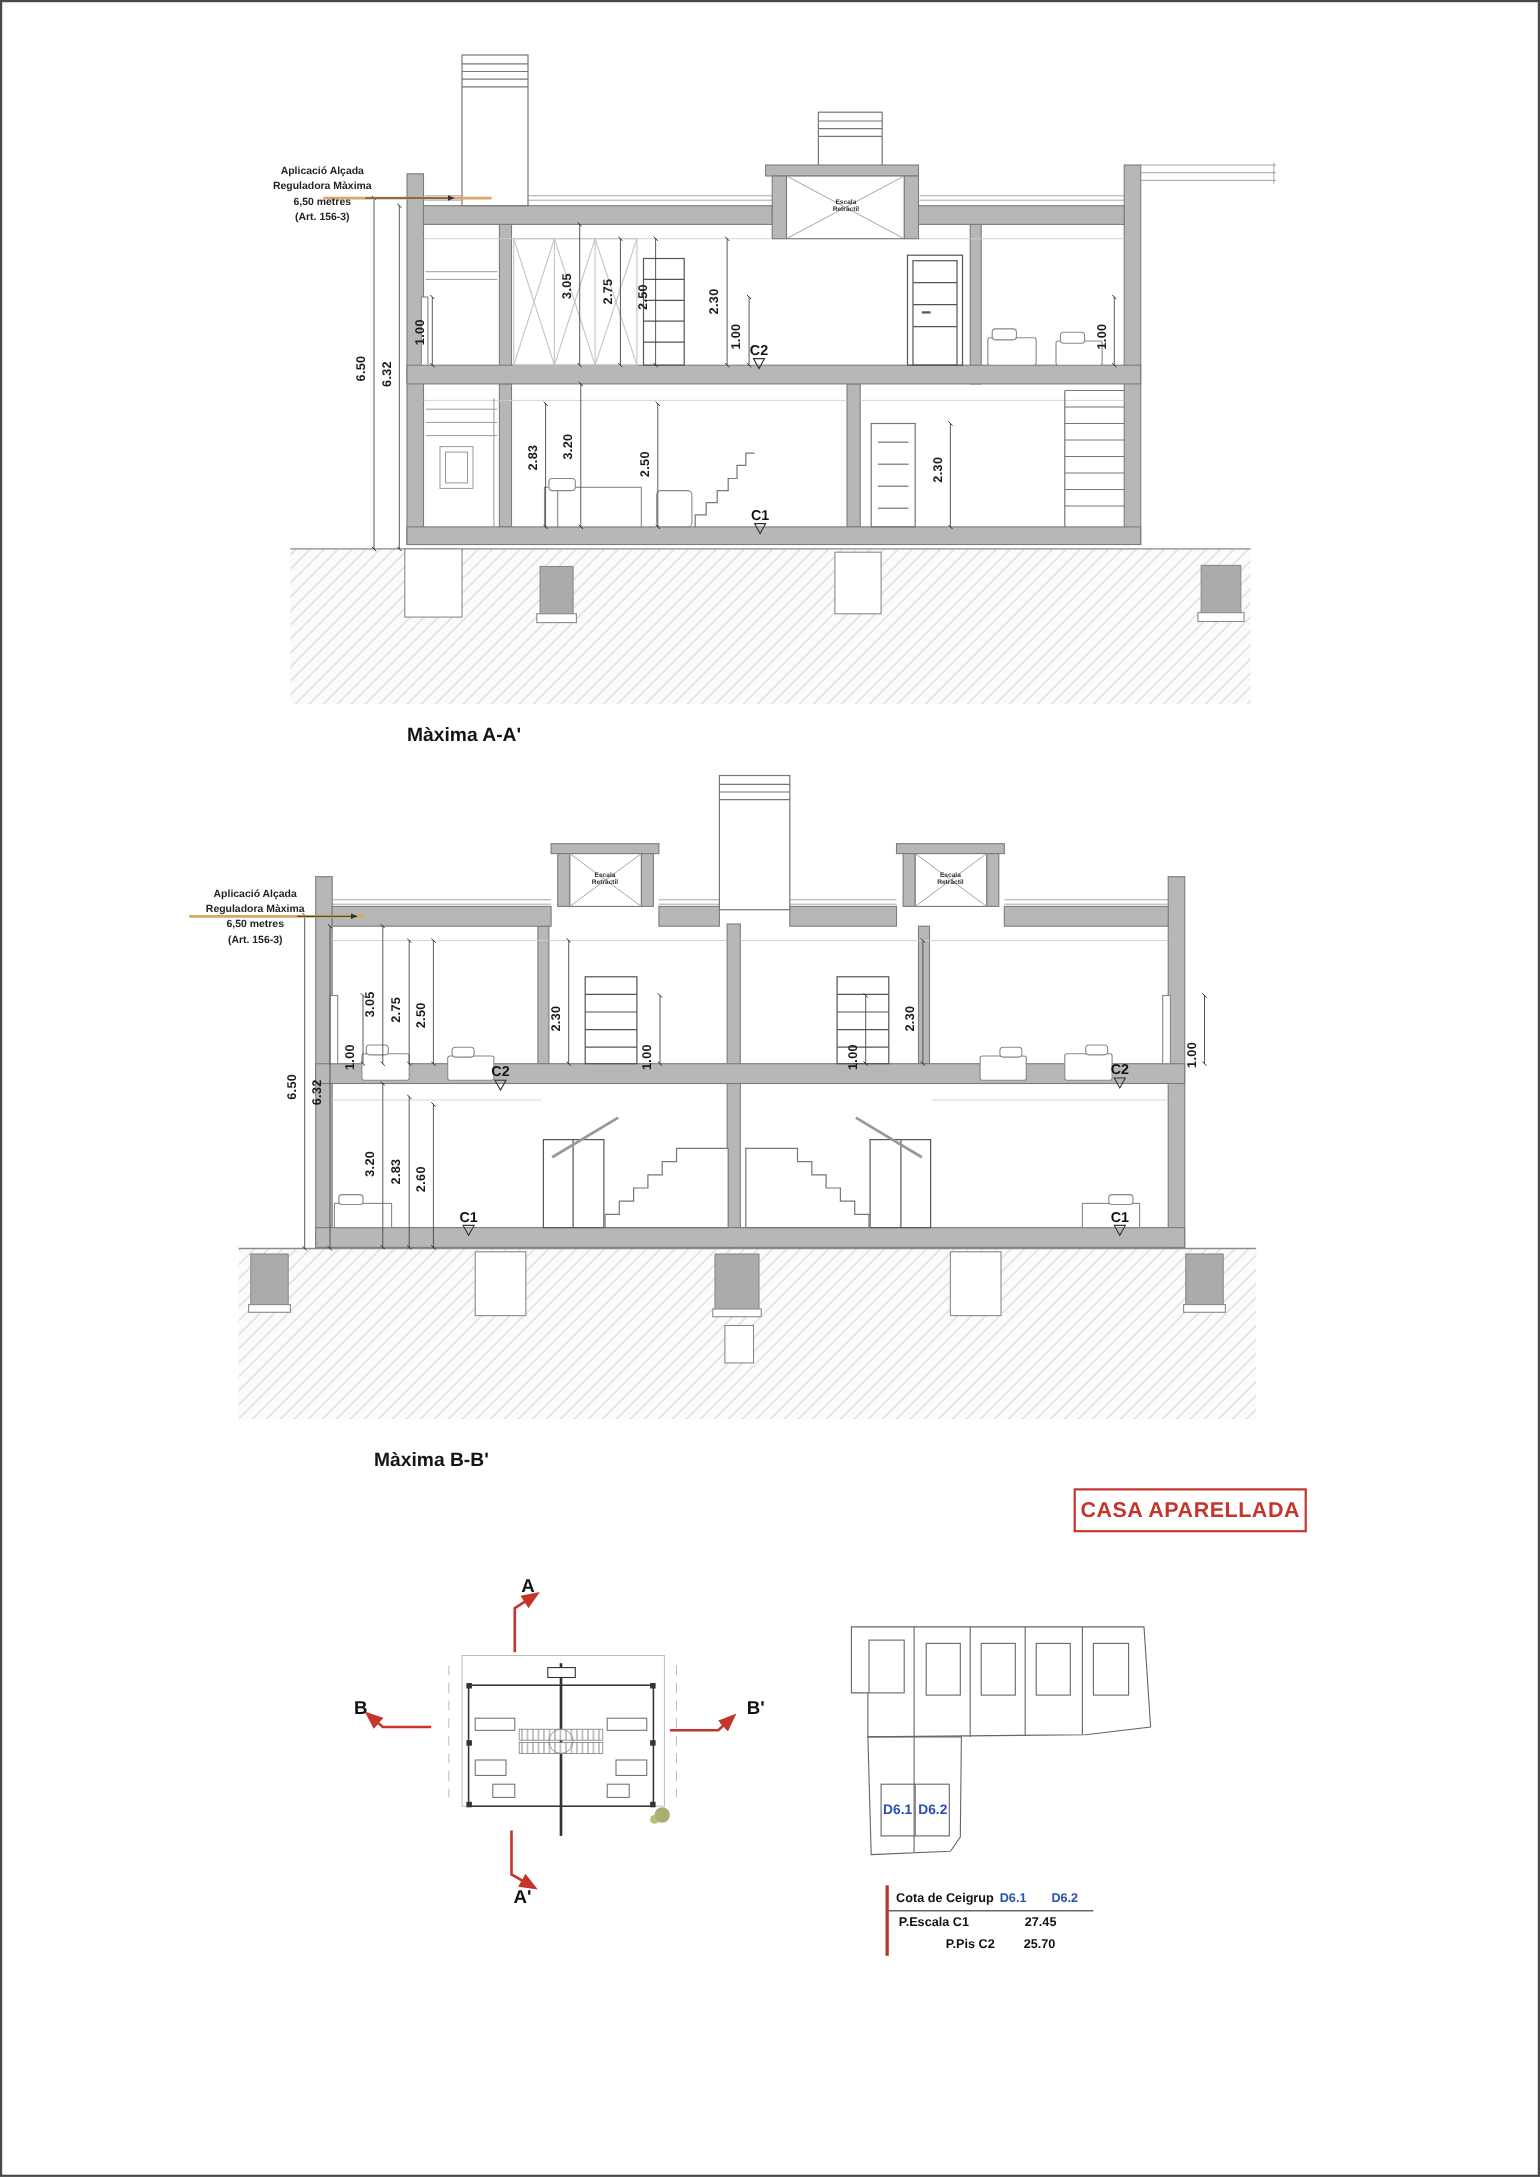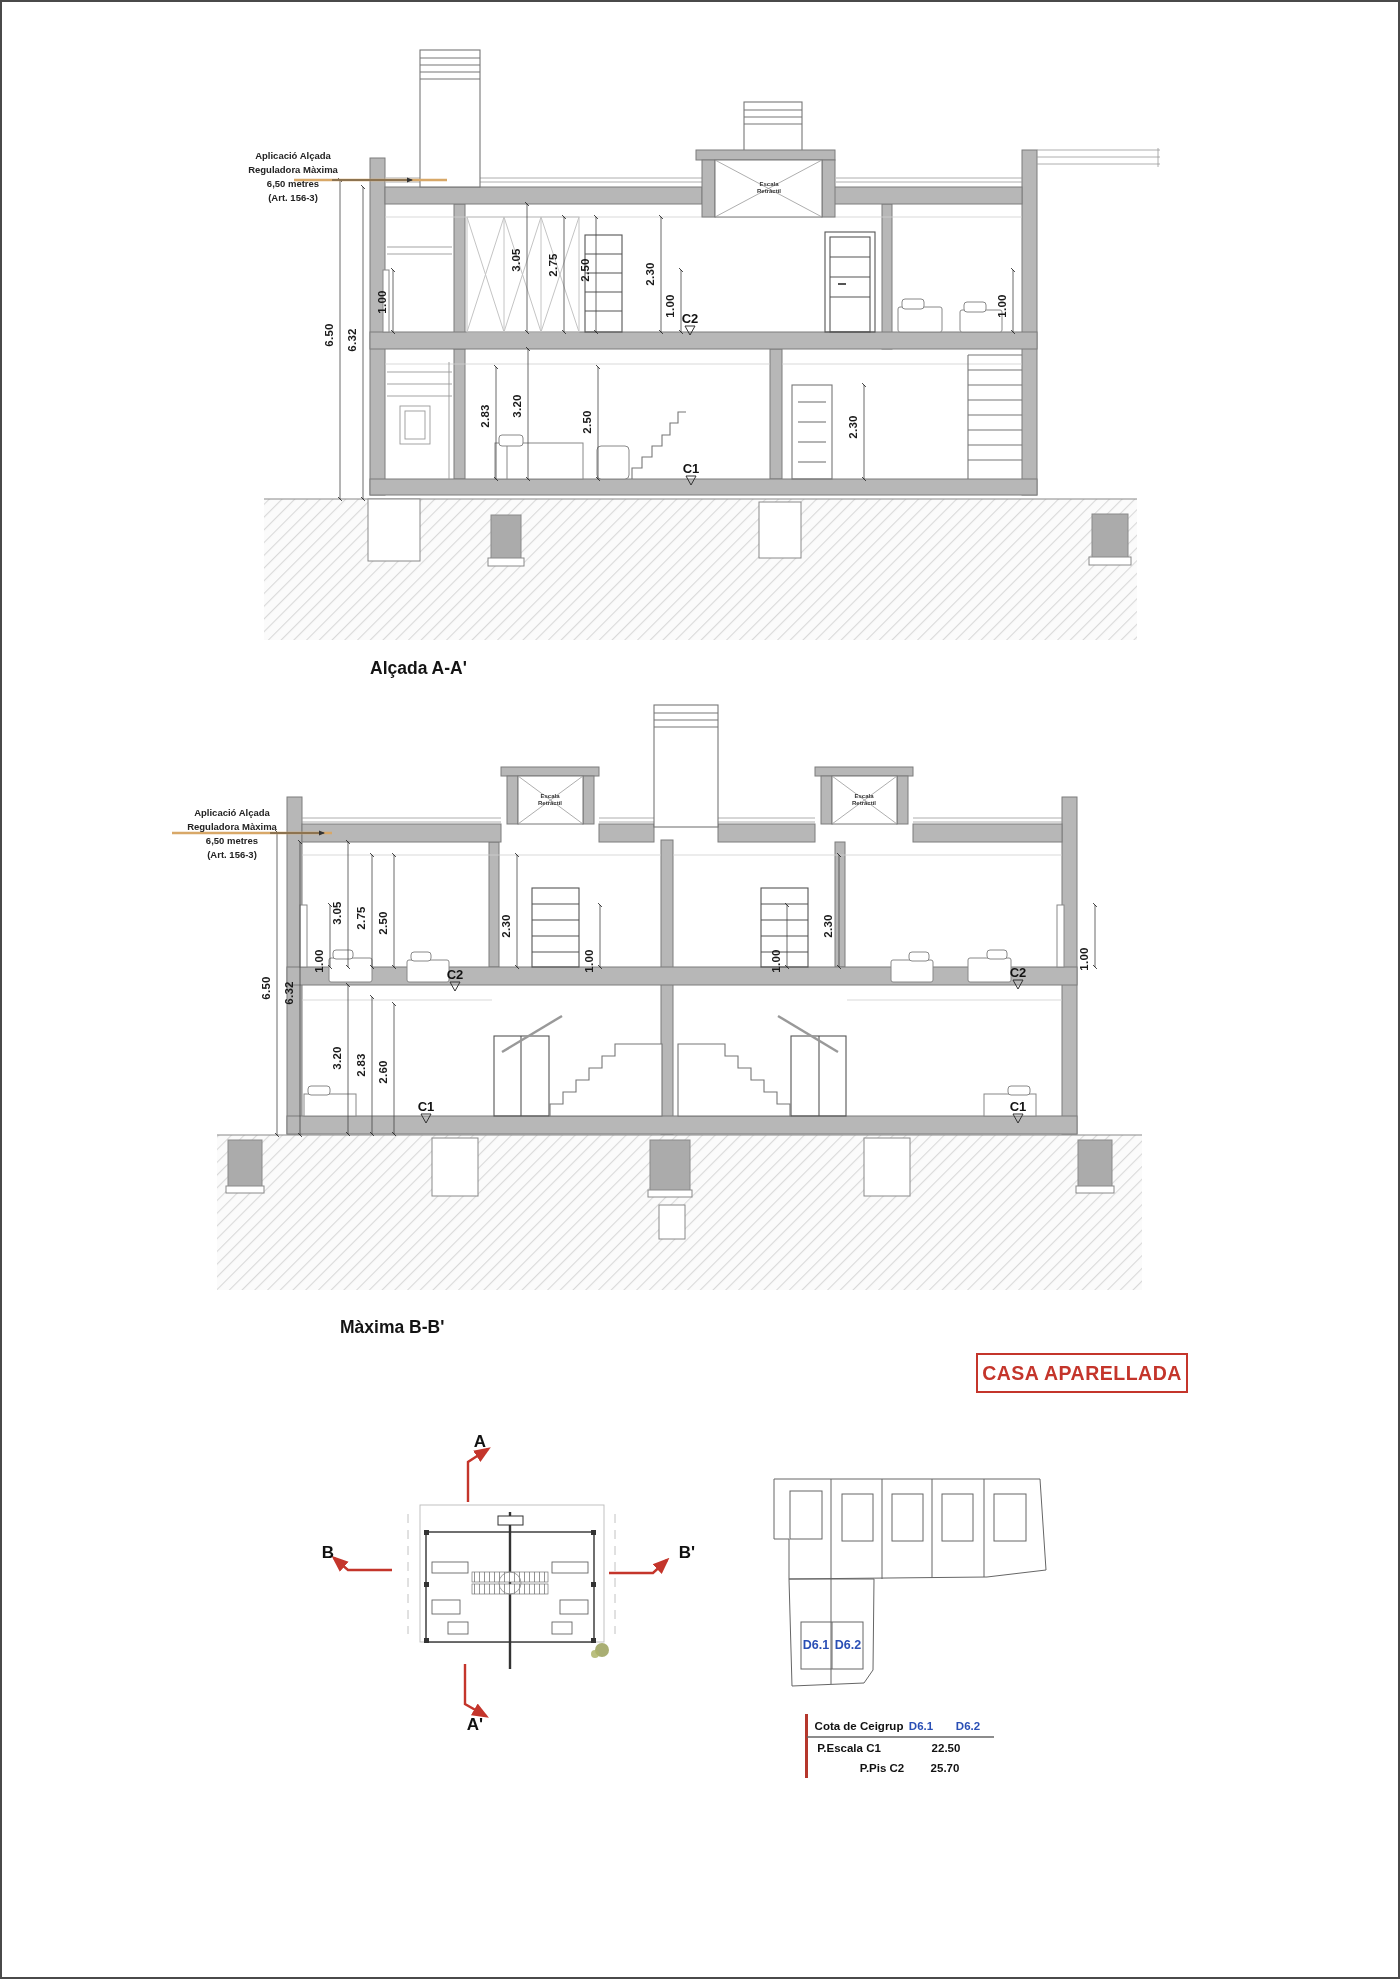--- a/index.html
+++ b/index.html
@@ -428,21 +428,21 @@
   <span class="dim" style="left:583px;top:268px;">2.50</span>
   <span class="dim" style="left:648px;top:272px;">2.30</span>
   <span class="dim" style="left:668px;top:304px;">1.00</span>
   <span class="dim" style="left:1000px;top:304px;">1.00</span>
   <span class="dim" style="left:483px;top:414px;">2.83</span>
   <span class="dim" style="left:515px;top:404px;">3.20</span>
   <span class="dim" style="left:585px;top:420px;">2.50</span>
   <span class="dim" style="left:851px;top:425px;">2.30</span>
   <span class="vdim" style="left:688px;top:316px;">C2</span>
   <span class="vdim" style="left:689px;top:466px;">C1</span>
-  <span class="sec-title" style="left:368px;top:656px;">Alçada A-A'</span>
+  <span class="sec-title" style="left:368px;top:656px;">Màxima A-A'</span>
 
   <div class="note" style="left:174px;top:804px;">
     <span>Aplicació Alçada</span>
     <span>Reguladora Màxima</span>
     <span>6,50 metres</span>
     <span>(Art. 156-3)</span>
   </div>
   <span class="skylabel" style="left:529px;top:791px;">Escala Retràctil</span>
   <span class="skylabel" style="left:843px;top:791px;">Escala Retràctil</span>
 
@@ -475,17 +475,17 @@
   <span class="marker" style="left:326px;top:1551px;">B</span>
   <span class="marker" style="left:685px;top:1551px;">B'</span>
 
   <span class="plotlabel" style="left:814px;top:1643px;">D6.1</span>
   <span class="plotlabel" style="left:846px;top:1643px;">D6.2</span>
 
   <span class="tcell" style="left:857px;top:1724px;">Cota de Ceigrup</span>
   <span class="tcell tblue" style="left:919px;top:1724px;">D6.1</span>
   <span class="tcell tblue" style="left:966px;top:1724px;">D6.2</span>
   <span class="tcell" style="left:847px;top:1746px;">P.Escala C1</span>
-  <span class="tcell" style="left:944px;top:1746px;">22.50</span>
+  <span class="tcell" style="left:944px;top:1746px;">27.45</span>
   <span class="tcell" style="left:880px;top:1766px;">P.Pis C2</span>
   <span class="tcell" style="left:943px;top:1766px;text-align:center;">25.70</span>
 
 </div>
 
 </body></html>

